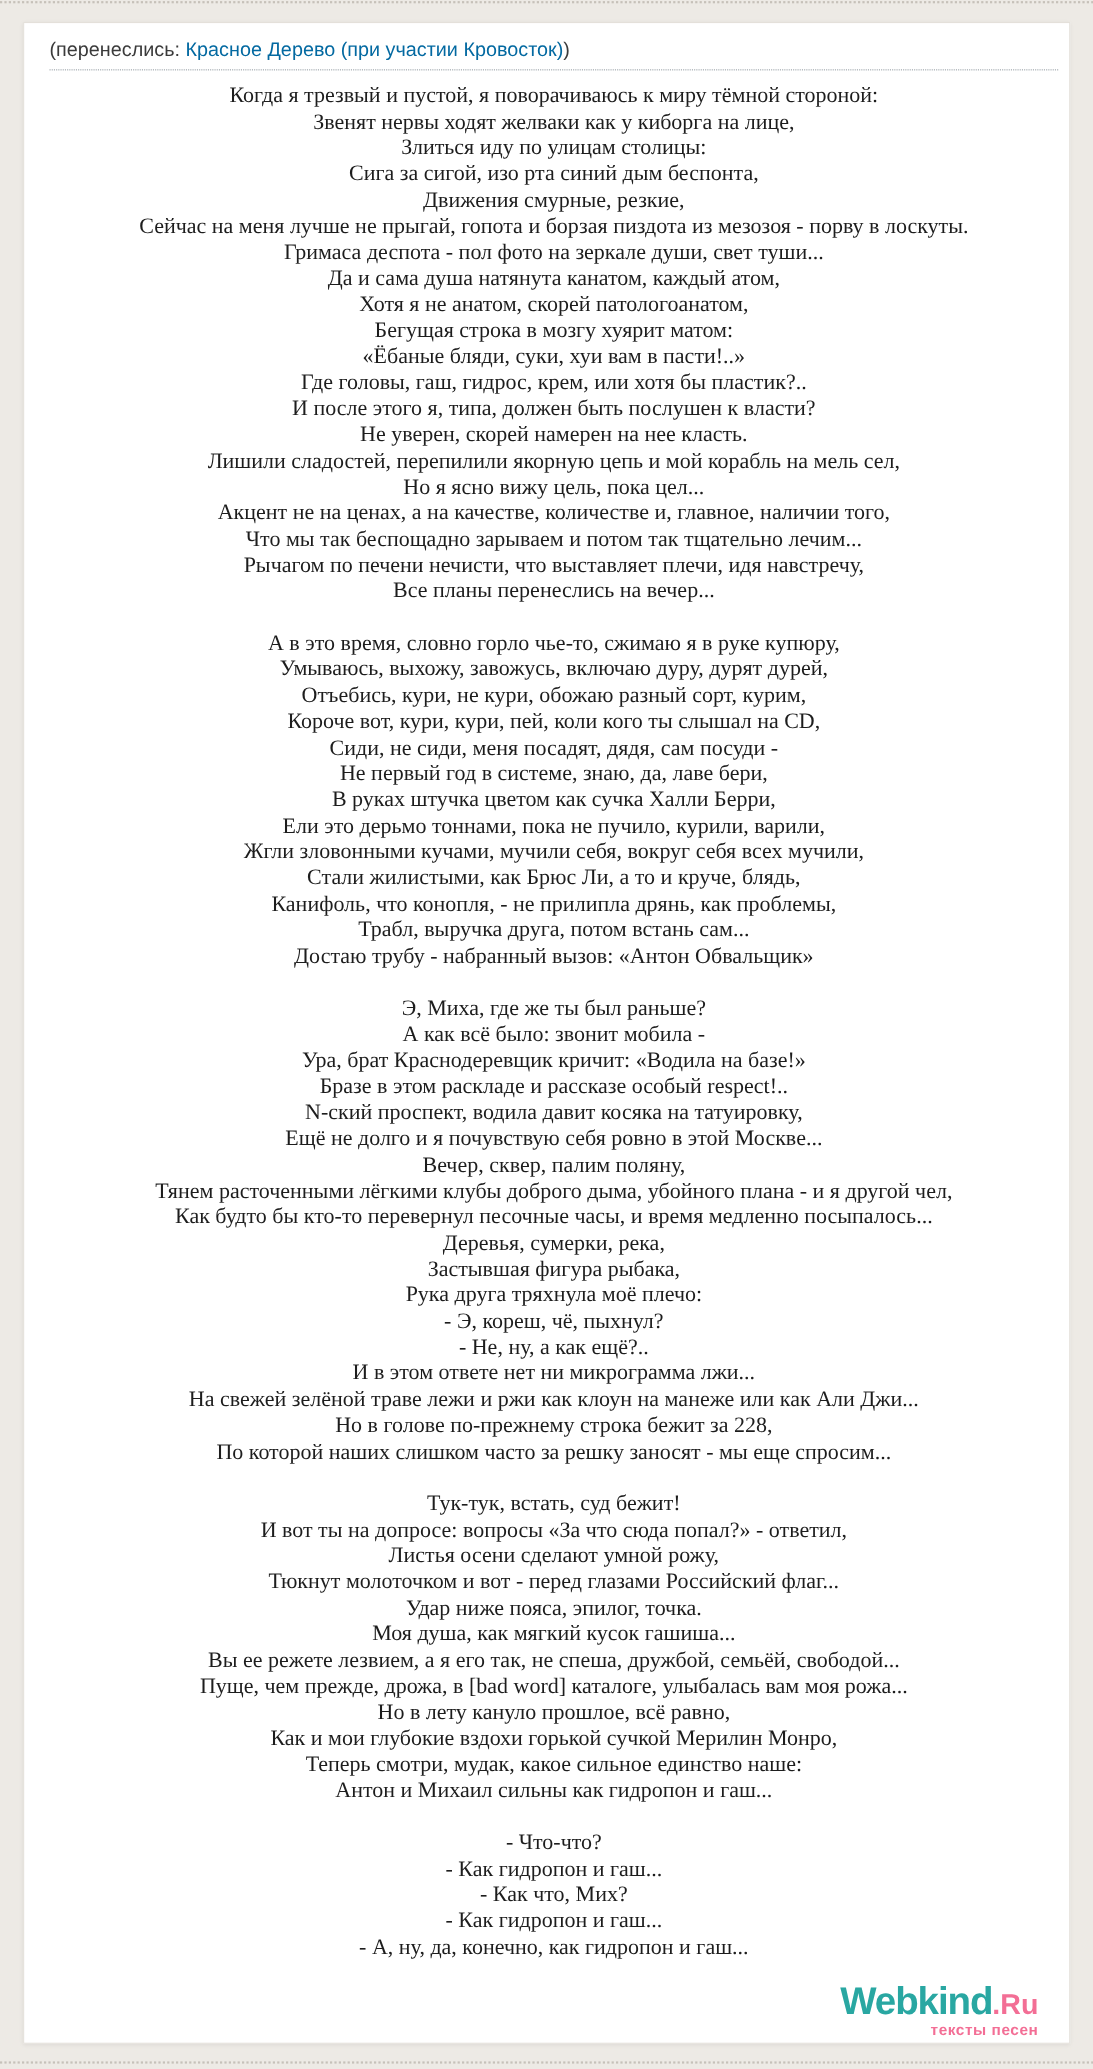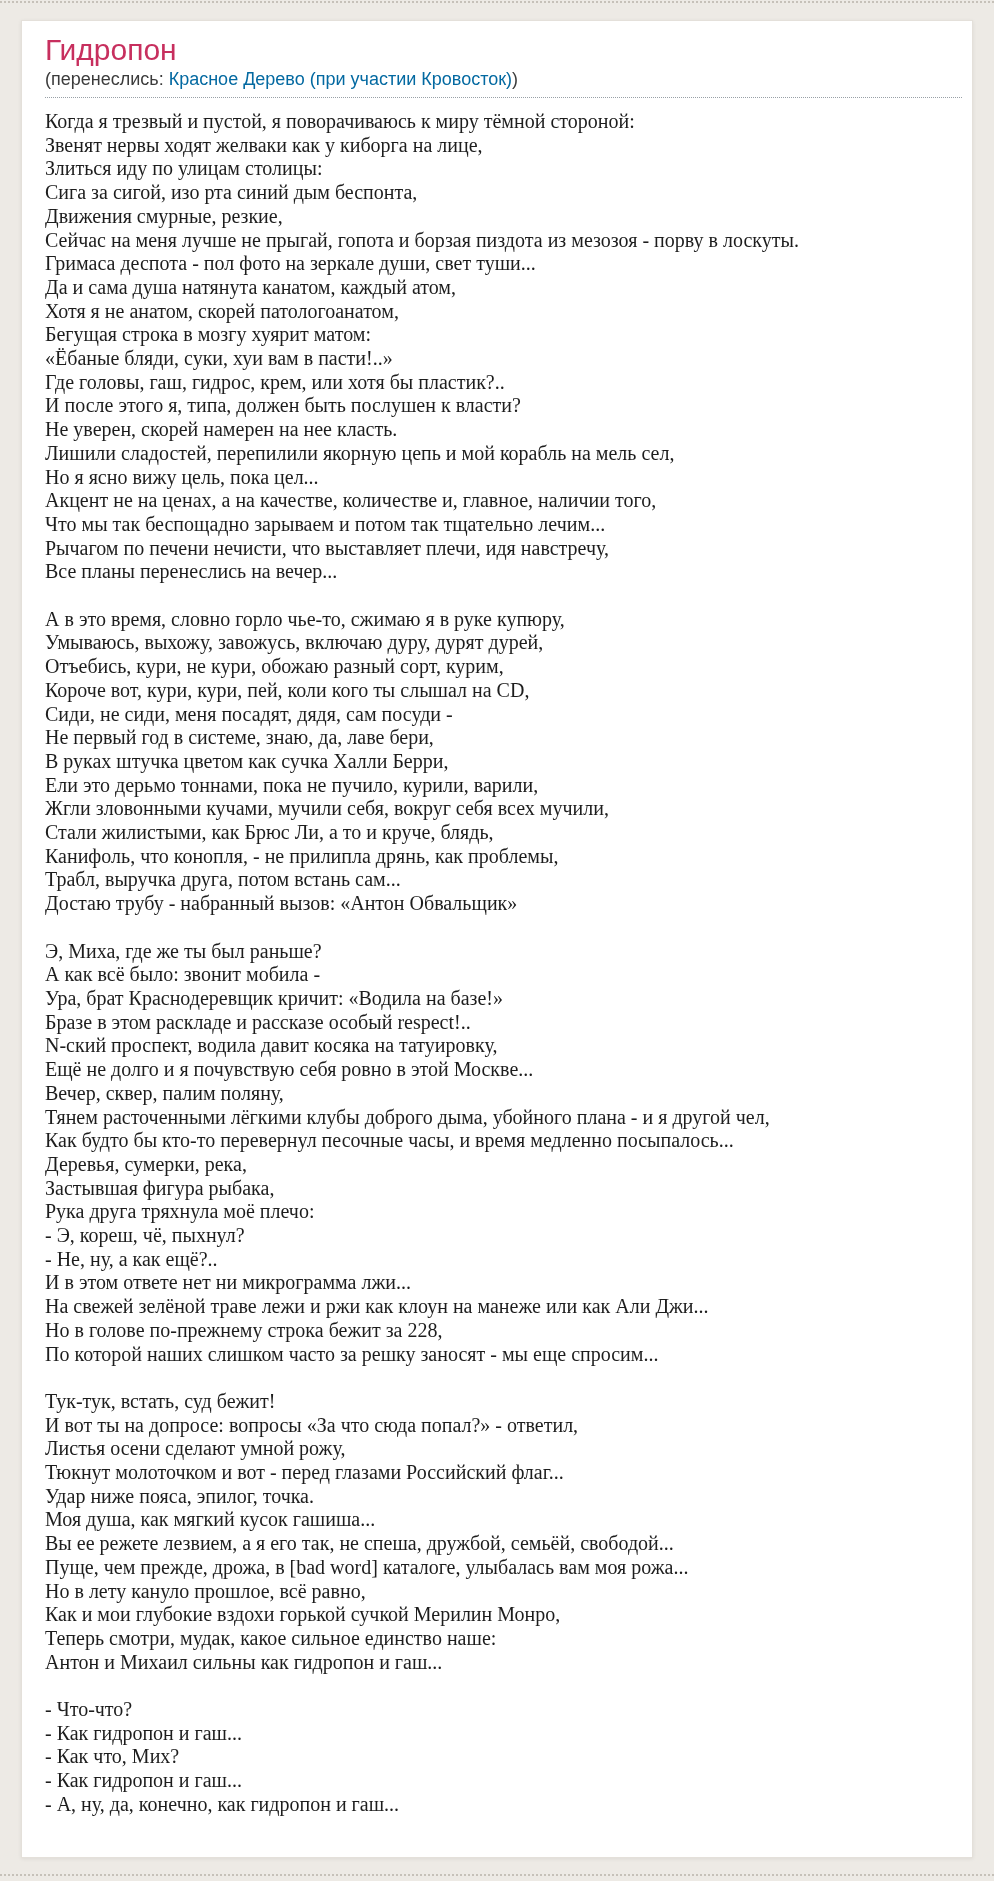--- a/index.html
+++ b/index.html
@@ -56,21 +56,21 @@
   }
   .lyrics {
     margin-top: 12px;
     font-family: "Liberation Serif", "DejaVu Serif", serif;
     font-size: 20px;
     line-height: 23.7px;
     color: #1d1d1d;
     white-space: nowrap;
     overflow: hidden;
   }
-  .stanza { margin: 0 0 23.7px 0; }
+  .stanza { margin: 0 0 23.7px 0; text-align: center; }
   .stanza:last-child { margin-bottom: 14px; }
   .logo {
     position: absolute;
     right: 28px; bottom: 5px;
     text-align: right;
     font-weight: bold;
     cursor: pointer;
     line-height: 1;
   }
   .logo-main  { font-size: 35px; color: #29a7a2; letter-spacing: -1px; }
@@ -83,30 +83,33 @@
     letter-spacing: 0.5px;
   }
 </style>
 </head>
 <body>
 
 <div class="page-top-rule"></div>
 
 <div class="card">
 
-  <h1 class="song-title">Гидропон</h1>
 
   <div class="artist-line"><span>(перенеслись: </span><a class="artist-link">Красное Дерево (при участии Кровосток)</a><span>)</span></div>
 
   <div class="head-divider"></div>
 
   <div class="lyrics">
       <p class="stanza">Когда я трезвый и пустой, я поворачиваюсь к миру тёмной стороной:<br>Звенят нервы ходят желваки как у киборга на лице,<br>Злиться иду по улицам столицы:<br>Сига за сигой, изо рта синий дым беспонта,<br>Движения смурные, резкие,<br>Сейчас на меня лучше не прыгай, гопота и борзая пиздота из мезозоя - порву в лоскуты.<br>Гримаса деспота - пол фото на зеркале души, свет туши...<br>Да и сама душа натянута канатом, каждый атом,<br>Хотя я не анатом, скорей патологоанатом,<br>Бегущая строка в мозгу хуярит матом:<br>«Ёбаные бляди, суки, хуи вам в пасти!..»<br>Где головы, гаш, гидрос, крем, или хотя бы пластик?..<br>И после этого я, типа, должен быть послушен к власти?<br>Не уверен, скорей намерен на нее класть.<br>Лишили сладостей, перепилили якорную цепь и мой корабль на мель сел,<br>Но я ясно вижу цель, пока цел...<br>Акцент не на ценах, а на качестве, количестве и, главное, наличии того,<br>Что мы так беспощадно зарываем и потом так тщательно лечим...<br>Рычагом по печени нечисти, что выставляет плечи, идя навстречу,<br>Все планы перенеслись на вечер...</p>
       <p class="stanza">А в это время, словно горло чье-то, сжимаю я в руке купюру,<br>Умываюсь, выхожу, завожусь, включаю дуру, дурят дурей,<br>Отъебись, кури, не кури, обожаю разный сорт, курим,<br>Короче вот, кури, кури, пей, коли кого ты слышал на CD,<br>Сиди, не сиди, меня посадят, дядя, сам посуди -<br>Не первый год в системе, знаю, да, лаве бери,<br>В руках штучка цветом как сучка Халли Берри,<br>Ели это дерьмо тоннами, пока не пучило, курили, варили,<br>Жгли зловонными кучами, мучили себя, вокруг себя всех мучили,<br>Стали жилистыми, как Брюс Ли, а то и круче, блядь,<br>Канифоль, что конопля, - не прилипла дрянь, как проблемы,<br>Трабл, выручка друга, потом встань сам...<br>Достаю трубу - набранный вызов: «Антон Обвальщик»</p>
       <p class="stanza">Э, Миха, где же ты был раньше?<br>А как всё было: звонит мобила -<br>Ура, брат Краснодеревщик кричит: «Водила на базе!»<br>Бразе в этом раскладе и рассказе особый respect!..<br>N-ский проспект, водила давит косяка на татуировку,<br>Ещё не долго и я почувствую себя ровно в этой Москве...<br>Вечер, сквер, палим поляну,<br>Тянем расточенными лёгкими клубы доброго дыма, убойного плана - и я другой чел,<br>Как будто бы кто-то перевернул песочные часы, и время медленно посыпалось...<br>Деревья, сумерки, река,<br>Застывшая фигура рыбака,<br>Рука друга тряхнула моё плечо:<br>- Э, кореш, чё, пыхнул?<br>- Не, ну, а как ещё?..<br>И в этом ответе нет ни микрограмма лжи...<br>На свежей зелёной траве лежи и ржи как клоун на манеже или как Али Джи...<br>Но в голове по-прежнему строка бежит за 228,<br>По которой наших слишком часто за решку заносят - мы еще спросим...</p>
       <p class="stanza">Тук-тук, встать, суд бежит!<br>И вот ты на допросе: вопросы «За что сюда попал?» - ответил,<br>Листья осени сделают умной рожу,<br>Тюкнут молоточком и вот - перед глазами Российский флаг...<br>Удар ниже пояса, эпилог, точка.<br>Моя душа, как мягкий кусок гашиша...<br>Вы ее режете лезвием, а я его так, не спеша, дружбой, семьёй, свободой...<br>Пуще, чем прежде, дрожа, в [bad word] каталоге, улыбалась вам моя рожа...<br>Но в лету кануло прошлое, всё равно,<br>Как и мои глубокие вздохи горькой сучкой Мерилин Монро,<br>Теперь смотри, мудак, какое сильное единство наше:<br>Антон и Михаил сильны как гидропон и гаш...</p>
       <p class="stanza">- Что-что?<br>- Как гидропон и гаш...<br>- Как что, Мих?<br>- Как гидропон и гаш...<br>- А, ну, да, конечно, как гидропон и гаш...</p>
     </div>
 
+  <div class="logo">
+    <div><span class="logo-main">Webkind</span><span class="logo-suffix">.Ru</span></div>
+    <div class="logo-tagline">тексты песен</div>
+  </div>
 
 </div>
 
 <div class="page-bottom-rule"></div>
 
 </body></html>

